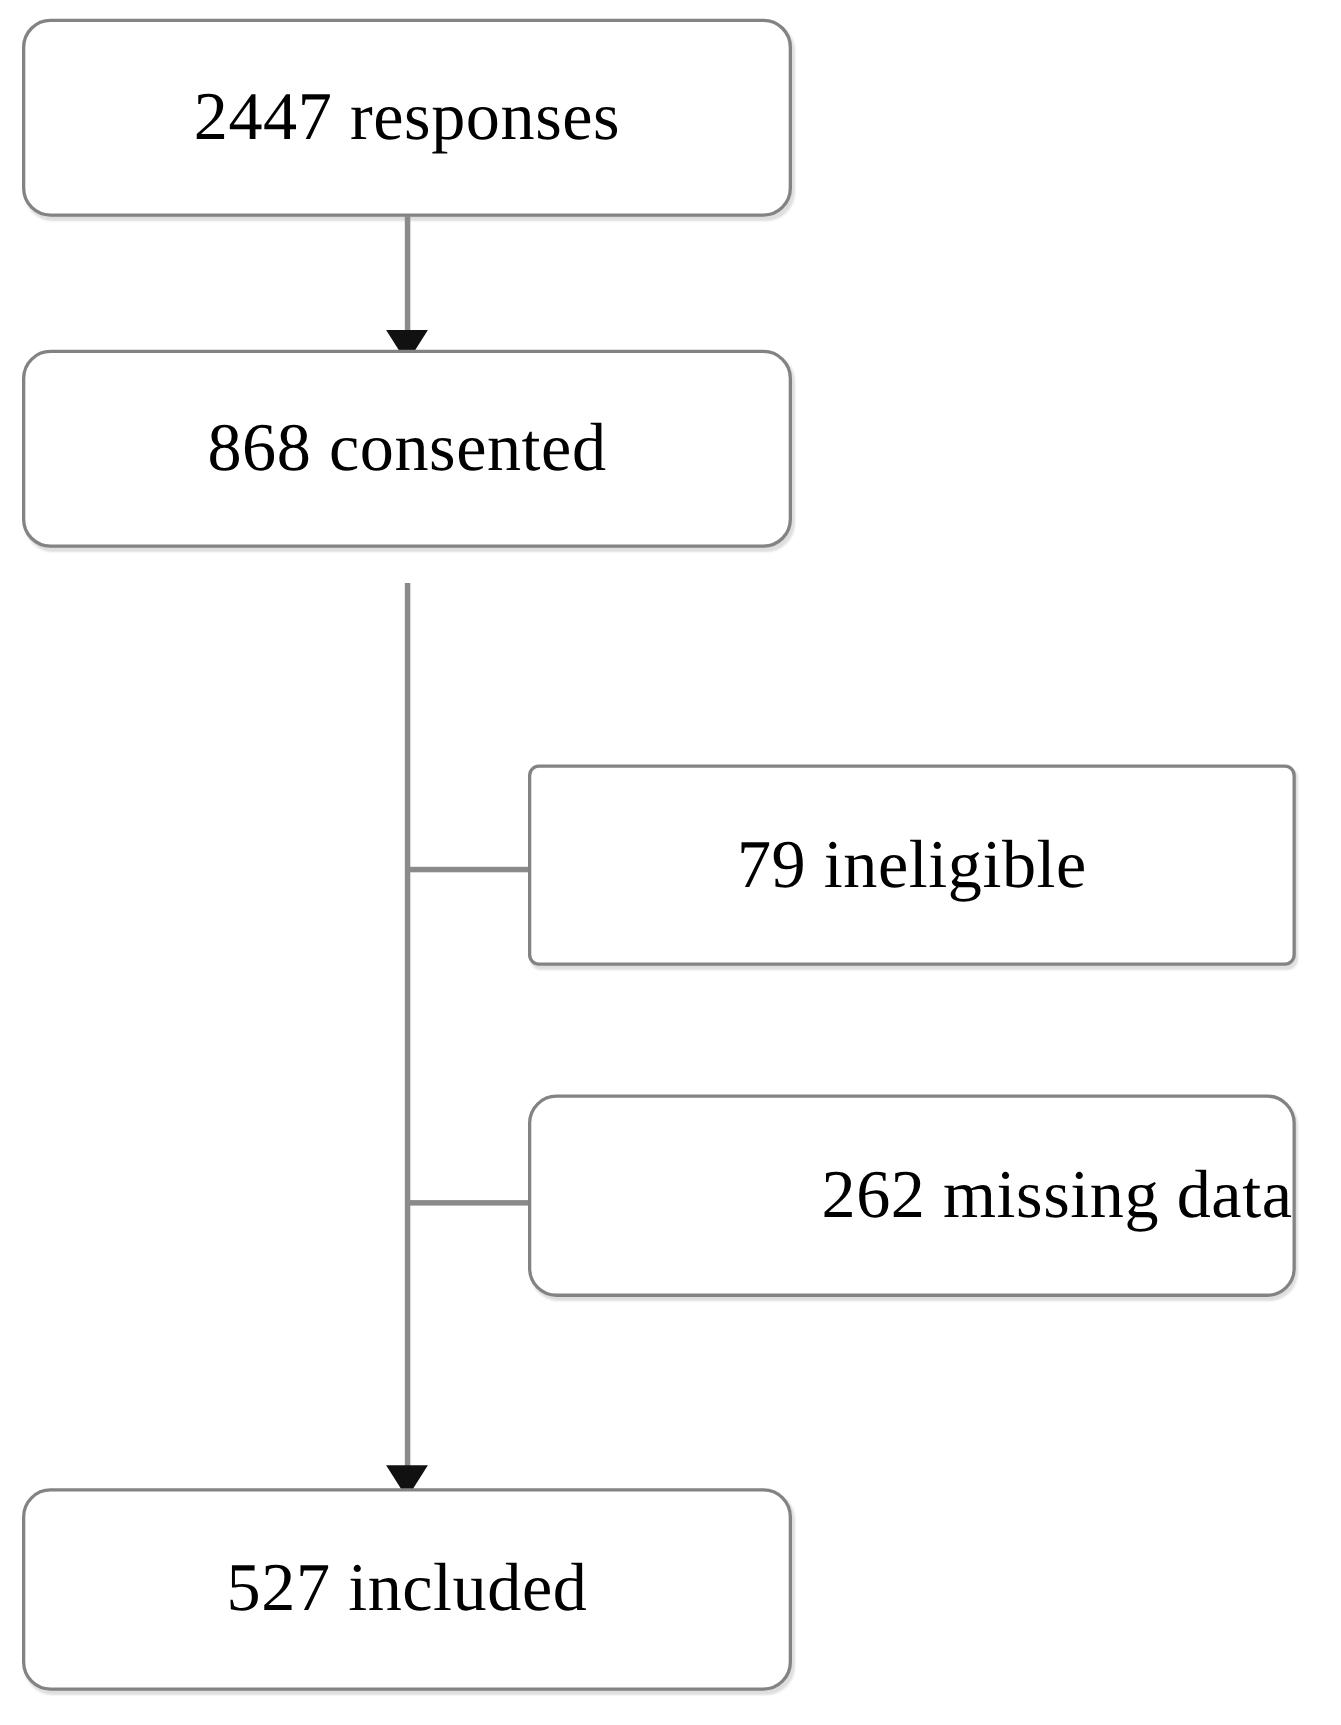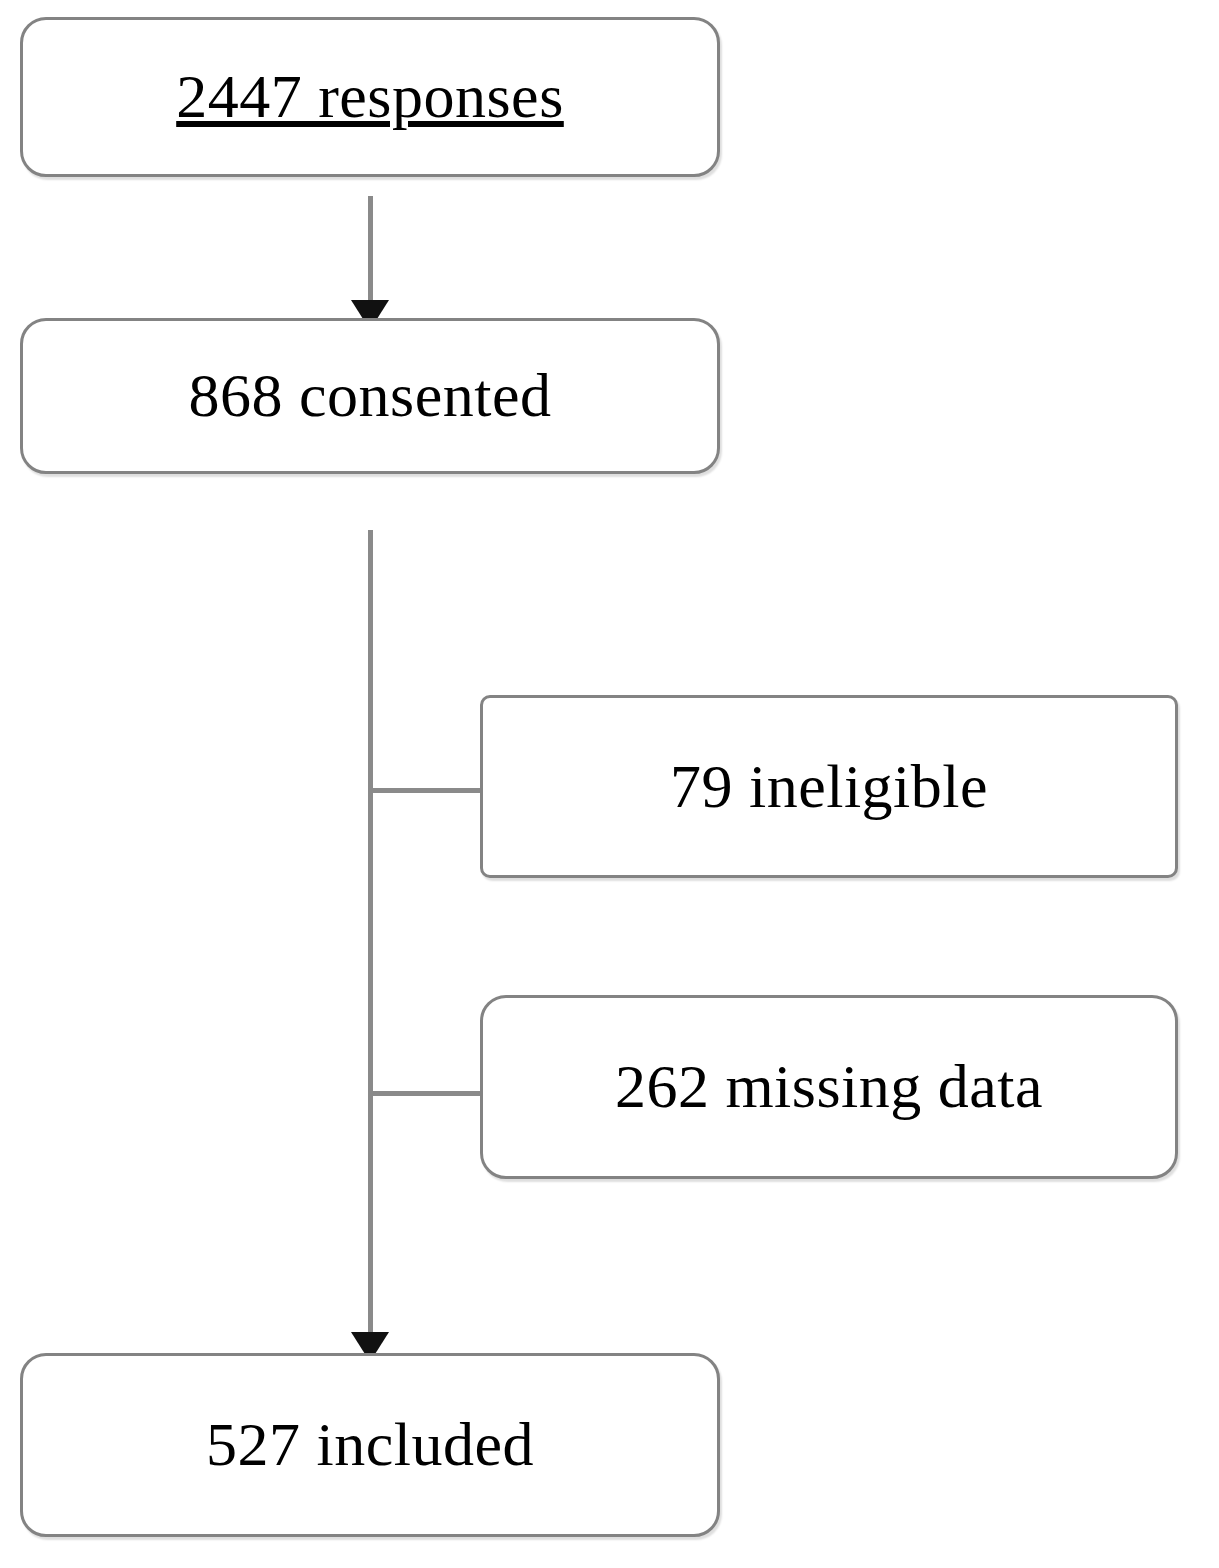--- a/index.html
+++ b/index.html
@@ -31,24 +31,24 @@
   .node-label {
     font-family: "Liberation Serif", "DejaVu Serif", serif;
     font-size: 62px;
     line-height: 1.05;
     color: #000000;
     white-space: nowrap;
     letter-spacing: 0.5px;
     text-align: center;
   }
   
-  #box-responses  { left: 20px;  top: 17px;   width: 700px; height: 160px; text-decoration: underline; }
-  #box-consented  { left: 20px;  top: 318px;  width: 700px; height: 156px; }
+  #box-responses  { left: 20px;  top: 17px;   width: 700px; height: 180px; }
+  #box-consented  { left: 20px;  top: 318px;  width: 700px; height: 180px; }
   #box-ineligible { left: 480px; top: 695px;  width: 698px; height: 183px; border-radius: 10px; }
-  #box-missing    { left: 480px; top: 995px;  width: 698px; height: 184px; }
+  #box-missing    { left: 480px; top: 995px;  width: 698px; height: 184px; justify-content: flex-end; }
   #box-included   { left: 20px;  top: 1353px; width: 700px; height: 184px; }
 
   
   .vline {
     position: absolute;
     width: 5px;
     background: #8a8a8a;
   }
   .hline {
     position: absolute;

